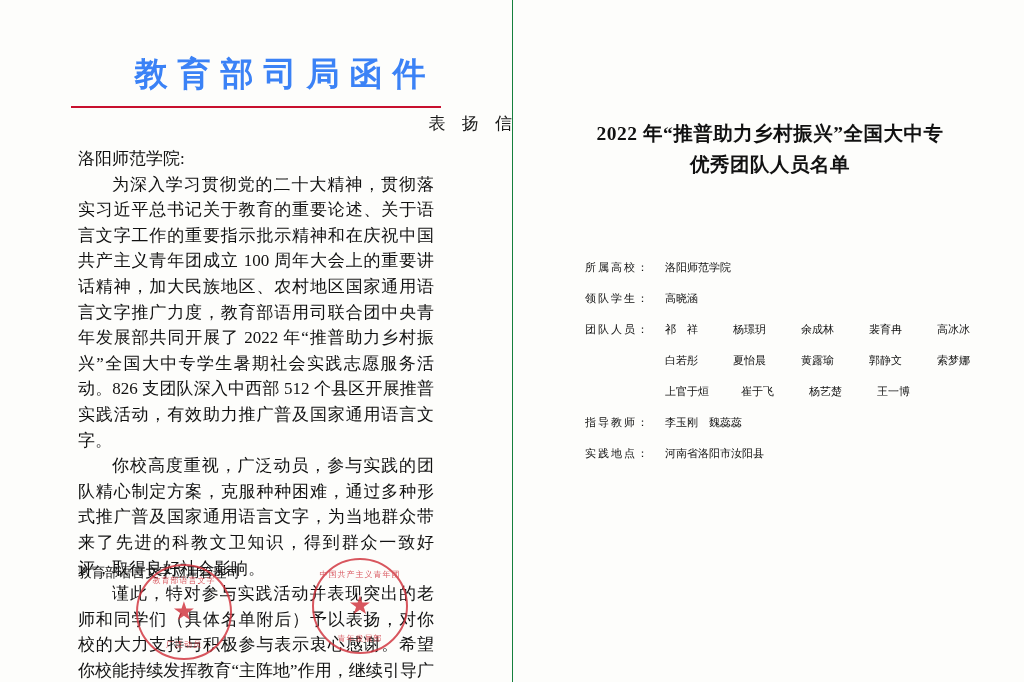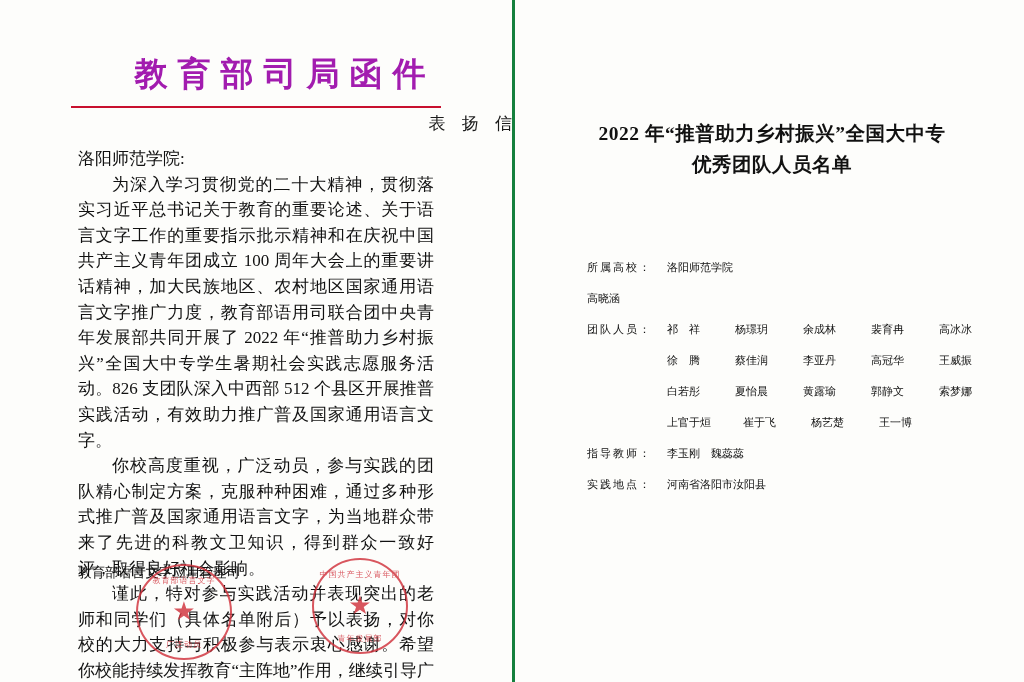--- a/index.html
+++ b/index.html
@@ -27,35 +27,35 @@
     height: 682px;
     background: #fdfdfb;
     box-sizing: border-box;
   }
   .sheet-right {
     position: relative;
     width: 512px;
     height: 682px;
     background: #fdfdfb;
     box-sizing: border-box;
-    border-left: 3px solid #15803d;
+    border-left: 1px solid #15803d;
   }
   .letterhead {
     position: absolute;
     top: 56px;
     left: 0;
     width: 512px;
     text-align: center;
   }
   .letterhead-title {
     font-family: "Liberation Serif", "DejaVu Serif", serif;
     font-weight: bold;
     font-size: 33px;
     letter-spacing: 10px;
-    color: #a21caf;
+    color: #3b82f6;
     padding-left: 10px;
     line-height: 1.1;
     margin-left: 48px;
   }
   .letterhead-rule {
     width: 370px;
     height: 2px;
     background: #c8102e;
     margin: 14px auto 0 auto;
   }
@@ -236,42 +236,36 @@
     </div>
 
     <div class="list-fields">
 
       <div class="field-row">
         <div class="field-label">所属高校：</div>
         <div class="field-value">洛阳师范学院</div>
       </div>
 
       <div class="field-row">
+        <div class="field-label">领队学生：</div>
         <div class="field-value">高晓涵</div>
       </div>
 
       <div class="field-row">
         <div class="field-label">团队人员：</div>
         <div class="field-value names-block">
 
           <div class="names-line">
             <span class="name-cell">祁　祥</span>
             <span class="name-cell">杨璟玥</span>
             <span class="name-cell">余成林</span>
             <span class="name-cell">裴育冉</span>
             <span class="name-cell">高冰冰</span>
           </div>
 
-          <div class="names-line">
-            <span class="name-cell">徐　腾</span>
-            <span class="name-cell">蔡佳润</span>
-            <span class="name-cell">李亚丹</span>
-            <span class="name-cell">高冠华</span>
-            <span class="name-cell">王威振</span>
-          </div>
 
           <div class="names-line">
             <span class="name-cell">白若彤</span>
             <span class="name-cell">夏怡晨</span>
             <span class="name-cell">黄露瑜</span>
             <span class="name-cell">郭静文</span>
             <span class="name-cell">索梦娜</span>
           </div>
 
           <div class="names-line">

